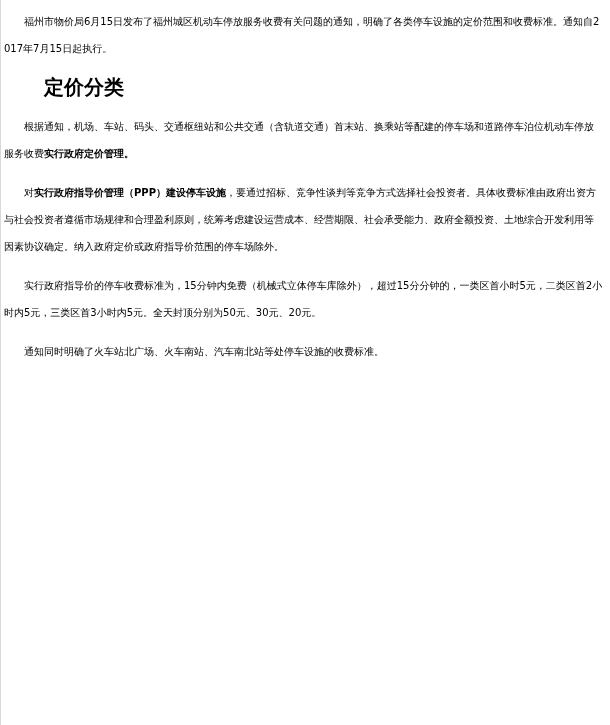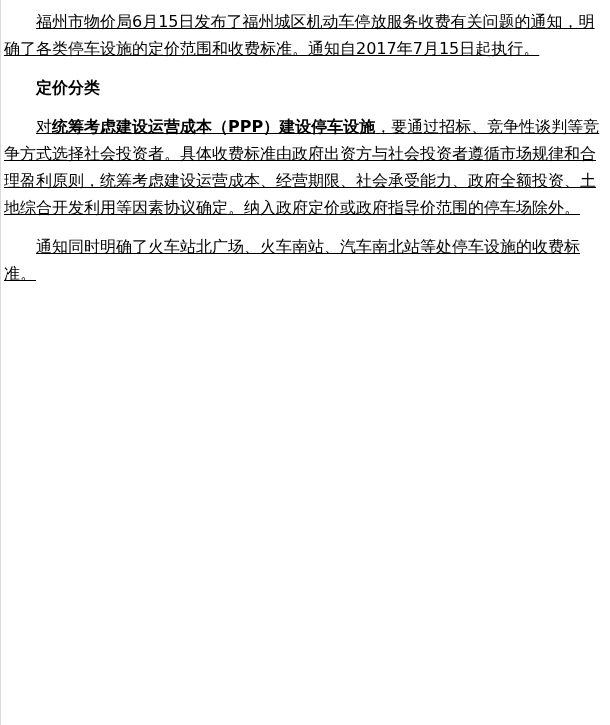--- a/index.html
+++ b/index.html
@@ -17,50 +17,51 @@
   .page {
     box-sizing: border-box;
     width: 610px;
     height: 725px;
     background: #ffffff;
     border-left: 1px solid #d9d9d9;
     padding: 8px 7px 0 3px;
   }
   .para {
     margin: 0 0 12px 0;
-    font-size: 16px;
+    font-size: 10px;
     line-height: 27px;
     text-indent: 2em;
     text-align: left;
     word-break: break-all;
-    text-decoration: underline;
   }
   .para b {
     font-weight: bold;
   }
   .heading {
     margin: 0 0 12px 0;
-    font-size: 16px;
+    font-size: 20px;
     line-height: 27px;
     text-indent: 2em;
     font-weight: bold;
   }
 </style>
 </head>
 <body>
 
 <div class="page">
 
   <p class="para"><span>福州市物价局6月15日发布了福州城区机动车停放服务收费有关问题的通知，明确了各类停车设施的定价范围和收费标准。通知自2017年7月15日起执行。</span></p>
 
   <p class="heading">定价分类</p>
 
+  <p class="para"><span>根据通知，机场、车站、码头、交通枢纽站和公共交通（含轨道交通）首末站、换乘站等配建的停车场和道路停车泊位机动车停放服务收费</span><b>实行政府定价管理。</b></p>
 
 
-  <p class="para"><span>对</span><b>统筹考虑建设运营成本（PPP）建设停车设施</b><span>，要通过招标、竞争性谈判等竞争方式选择社会投资者。具体收费标准由政府出资方与社会投资者遵循市场规律和合理盈利原则，统筹考虑建设运营成本、经营期限、社会承受能力、政府全额投资、土地综合开发利用等因素协议确定。纳入政府定价或政府指导价范围的停车场除外。</span></p>
+  <p class="para"><span>对</span><b>实行政府指导价管理（PPP）建设停车设施</b><span>，要通过招标、竞争性谈判等竞争方式选择社会投资者。具体收费标准由政府出资方与社会投资者遵循市场规律和合理盈利原则，统筹考虑建设运营成本、经营期限、社会承受能力、政府全额投资、土地综合开发利用等因素协议确定。纳入政府定价或政府指导价范围的停车场除外。</span></p>
 
 
 
 
+  <p class="para"><span>实行政府指导价的停车收费标准为，15分钟内免费（机械式立体停车库除外），超过15分分钟的，一类区首小时5元，二类区首2小时内5元，三类区首3小时内5元。全天封顶分别为50元、30元、20元。</span></p>
 
   <p class="para"><span>通知同时明确了火车站北广场、火车南站、汽车南北站等处停车设施的收费标准。</span></p>
 
 </div>
 
 </body></html>

